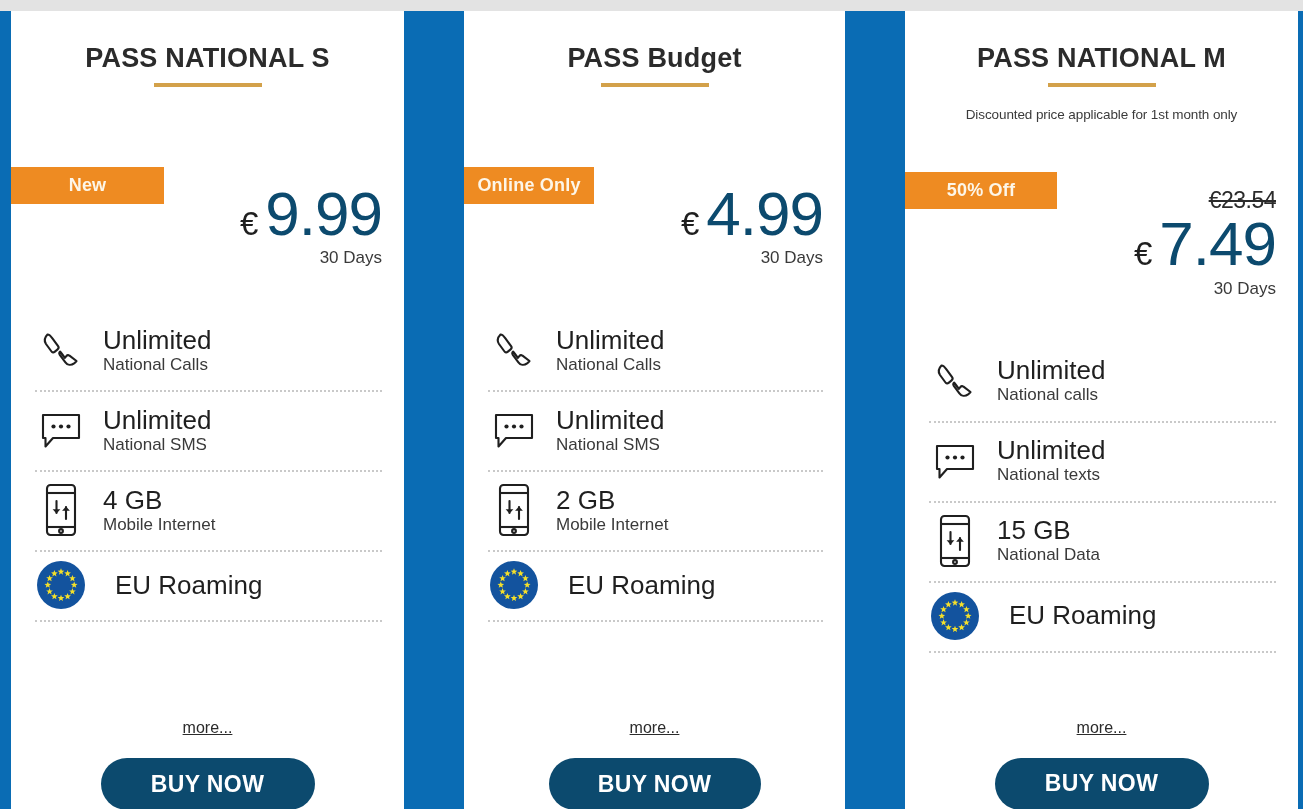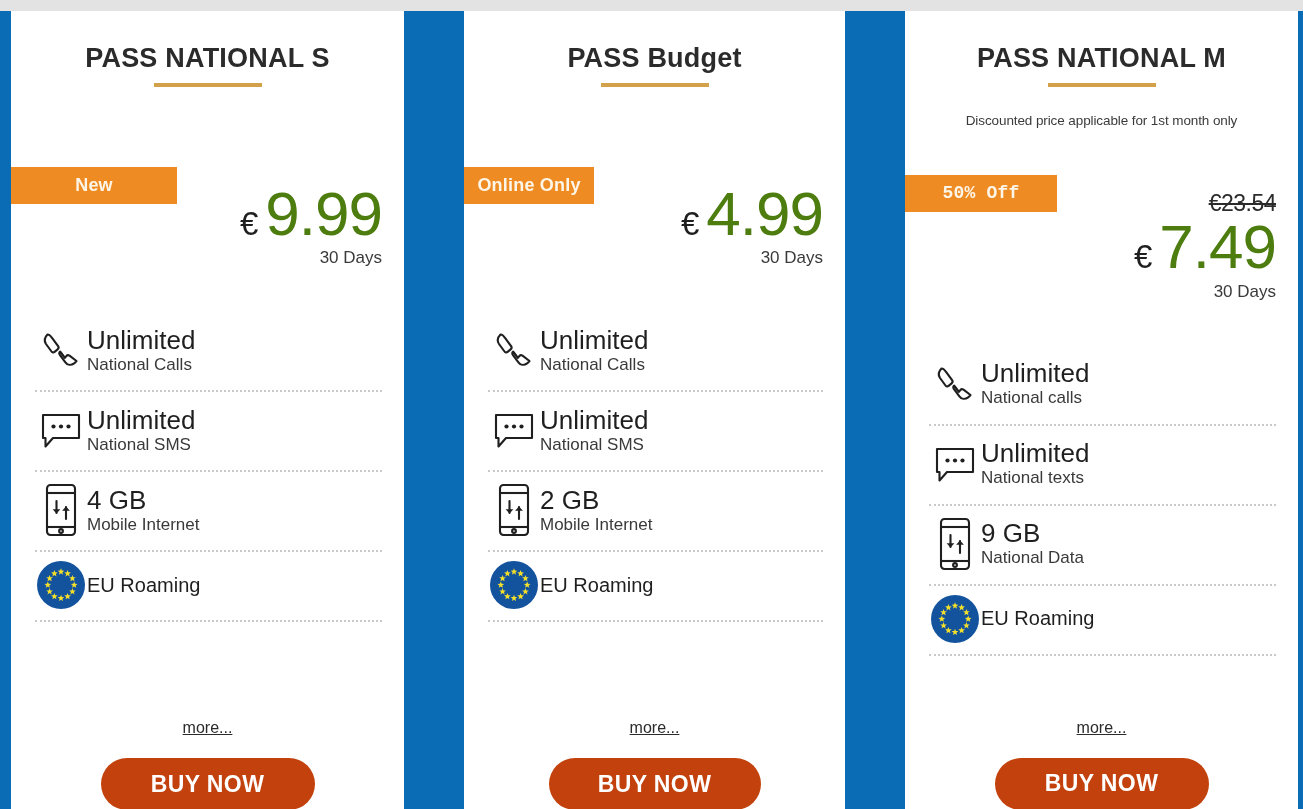--- a/index.html
+++ b/index.html
@@ -49,21 +49,21 @@
   }
   .title-rule {
     width:108px; height:4px;
     background:#d3a14a;
     margin:9px auto 0 auto;
   }
   .subtitle {
     text-align:center;
     font-size:13.5px;
     color:#3b3b3b;
-    margin-top:26px;
+    margin-top:20px;
     letter-spacing:-0.1px;
   }
 
   .price-block {
     position:relative;
     margin-top:auto;
     padding-right:22px;
     text-align:right;
   }
   .old-price {
@@ -80,60 +80,61 @@
     line-height:0.98;
   }
   .cur {
     font-size:33px;
     color:#1f1f1f;
     margin-right:7px;
     font-weight:400;
   }
   .amount {
     font-size:62px;
-    color:#4d7c0f;
+    color:#0c4a6e;
     font-weight:400;
     letter-spacing:-1px;
   }
   .period {
     font-size:17px;
     color:#3a3a3a;
     margin-top:4px;
     margin-left:39px;
   }
   .note {
     font-size:15px;
     color:#3a3a3a;
     margin-top:1px;
   }
 
   .badge {
     position:absolute;
     left:0;
-    width:166px;
+    width:153px;
     height:37px;
     background:#ee8b22;
     color:#fdf6e8;
     font-size:18px;
     font-weight:bold;
     display:flex;
     align-items:center;
     justify-content:center;
     letter-spacing:0.2px;
   }
   .c2 .badge { width:130px; }
   .c3 .badge { width:152px; }
 
   .features {
     margin-top:44px;
     padding:0 22px 0 24px;
   }
   .feat {
     display:flex;
     align-items:center;
+    gap:16px;
     padding:6px 0 8px 0;
     border-bottom:2px dotted #c9c9c9;
     min-height:80px;
   }
   .feat.roam { min-height:70px; }
   .feat-icon {
     width:52px; height:52px;
     flex:0 0 52px;
     display:flex; align-items:center; justify-content:center;
   }
@@ -143,42 +144,42 @@
     color:#1f1f1f;
     line-height:1.08;
     font-weight:400;
   }
   .feat-sub {
     font-size:17px;
     color:#3a3a3a;
     line-height:1.2;
     margin-top:1px;
   }
-  .feat.roam .feat-main { font-size:20px; }
+  .feat.roam .feat-main { font-size:26px;margin-left:12px; }
 
   .bottom {
     margin-top:auto;
     padding-bottom:0;
     text-align:center;
   }
   .more {
     display:inline-block;
     font-size:16px;
     color:#2b2b2b;
     text-decoration:underline;
     margin-bottom:21px;
     cursor:pointer;
     text-align:right;
   }
   .buy {
     display:block;
     width:214px;
     height:52px;
     margin:0 auto;
-    background:#c2410c;
+    background:#0c4a6e;
     color:#ffffff;
     border:none;
     border-radius:26px;
     font-size:23px;
     font-weight:bold;
     letter-spacing:0.4px;
     font-family:"Liberation Sans", sans-serif;
     cursor:pointer;
   }
   .c1 .buy { width:214px; }
@@ -361,21 +362,21 @@
             <button class="buy">BUY NOW</button>
           </div></div>
       </div>
     </div>
     <div class="card c3">
       <div class="card-inner">
         <div class="title">PASS NATIONAL M</div>
         <div class="title-rule"></div>
         <div class="subtitle">Discounted price applicable for 1st month only</div>
         <div class="price-block">
-          <div class="badge" style="top: -16.5px; font-family: Liberation Mono, monospace;">50% Off</div>
+          <div class="badge" style="top: -16.5px;">50% Off</div>
           <div class="old-price">€23.54</div>
           <div class="price-line">
             <span class="cur">€</span>
             <span class="amount">7.49</span>
           </div>
           <div class="period">30 Days</div>
         </div>
         <div class="features">
           <div class="feat">
             <span class="feat-icon">
@@ -410,21 +411,21 @@
                 <line x1="7" y1="11" x2="35" y2="11"></line>
                 <line x1="7" y1="45" x2="35" y2="45"></line>
                 <circle cx="21" cy="49" r="1.9"></circle>
                 <path d="M16.5 19 V31" stroke-linecap="round"></path>
                 <path d="M12.6 27.2 L16.5 31.6 L20.4 27.2 Z" fill="#1f1f1f" stroke="none"></path>
                 <path d="M26 37 V25" stroke-linecap="round"></path>
                 <path d="M22.1 28.8 L26 24.4 L29.9 28.8 Z" fill="#1f1f1f" stroke="none"></path>
               </svg>
             </span>
             <span class="feat-text">
-              <span class="feat-main">9 GB</span>
+              <span class="feat-main">15 GB</span>
               <span class="feat-sub">National Data</span>
             </span>
           </div>
           <div class="feat roam">
             <span class="feat-icon">
               <svg width="50" height="50" viewBox="0 0 50 50">
                 <circle cx="25" cy="25" r="24" fill="#13539e"></circle>
                 <polygon points="25.00,8.30 25.88,10.59 28.33,10.72 26.43,12.26 27.06,14.63 25.00,13.30 22.94,14.63 23.57,12.26 21.67,10.72 24.12,10.59" fill="#f5e02a"></polygon>
                 <polygon points="31.60,10.07 32.48,12.35 34.93,12.49 33.03,14.03 33.66,16.40 31.60,15.07 29.54,16.40 30.17,14.03 28.27,12.49 30.72,12.35" fill="#f5e02a"></polygon>
                 <polygon points="36.43,14.90 37.31,17.19 39.76,17.32 37.86,18.86 38.49,21.23 36.43,19.90 34.37,21.23 35.00,18.86 33.10,17.32 35.55,17.19" fill="#f5e02a"></polygon>

